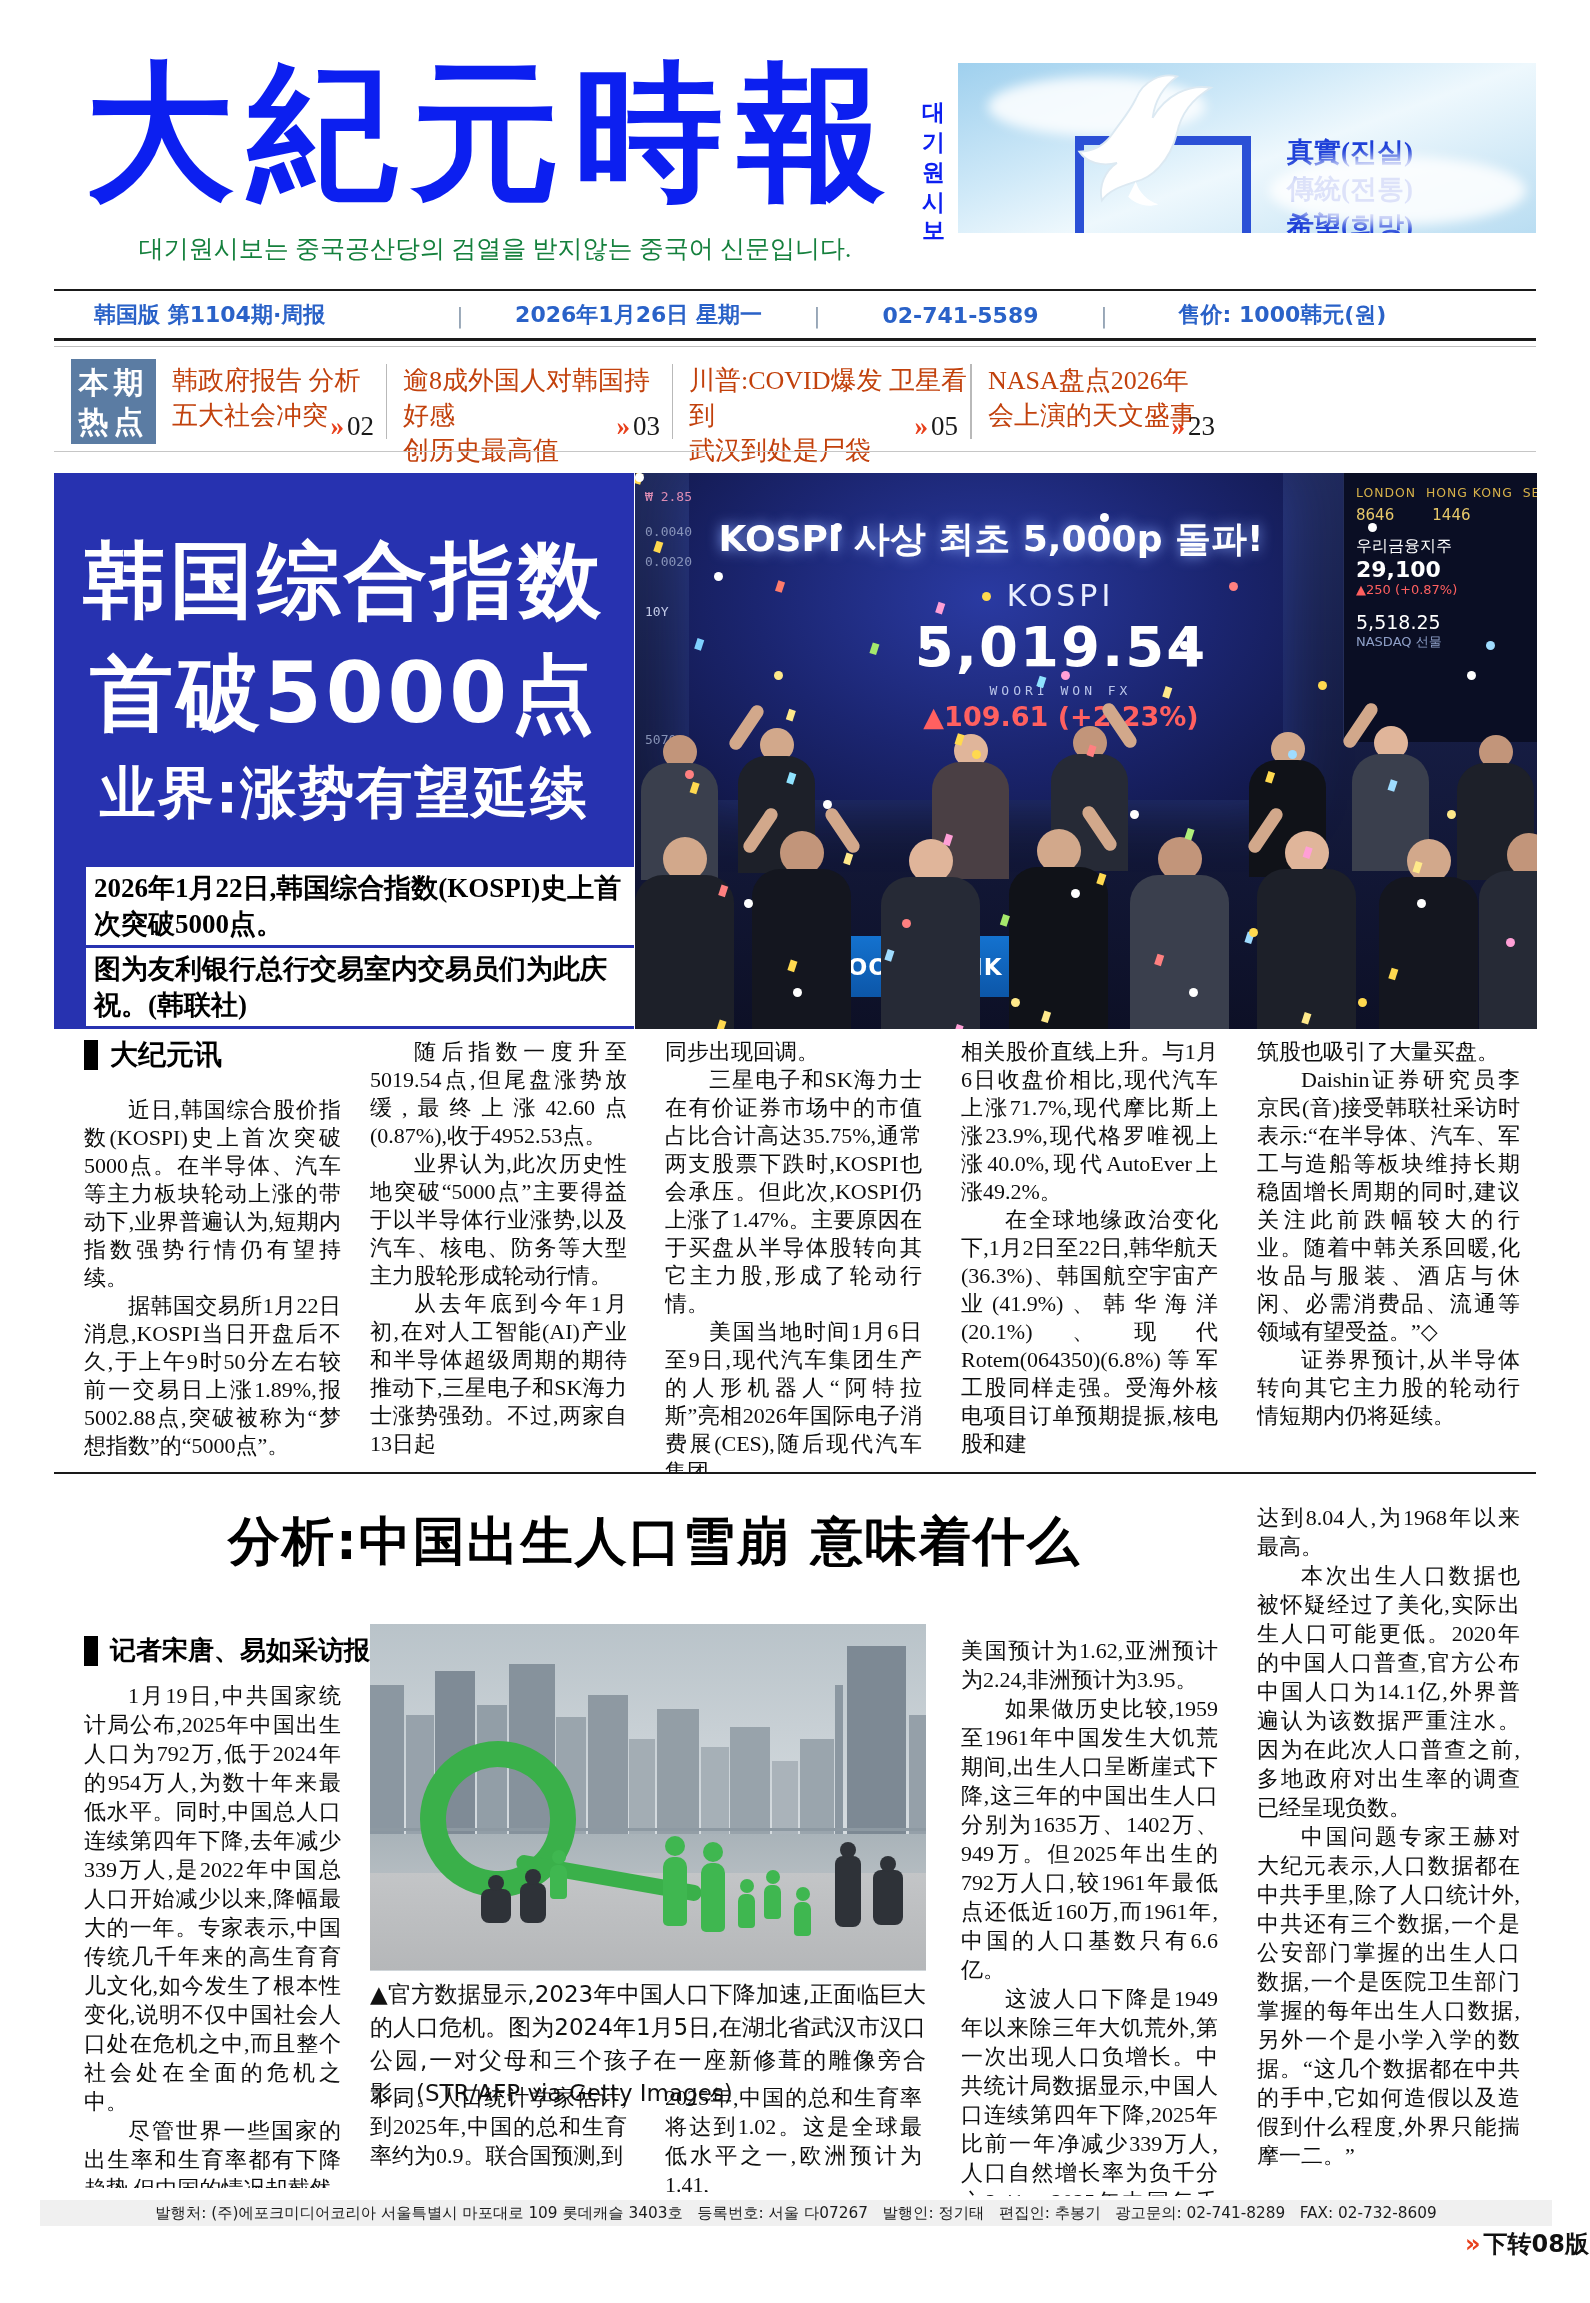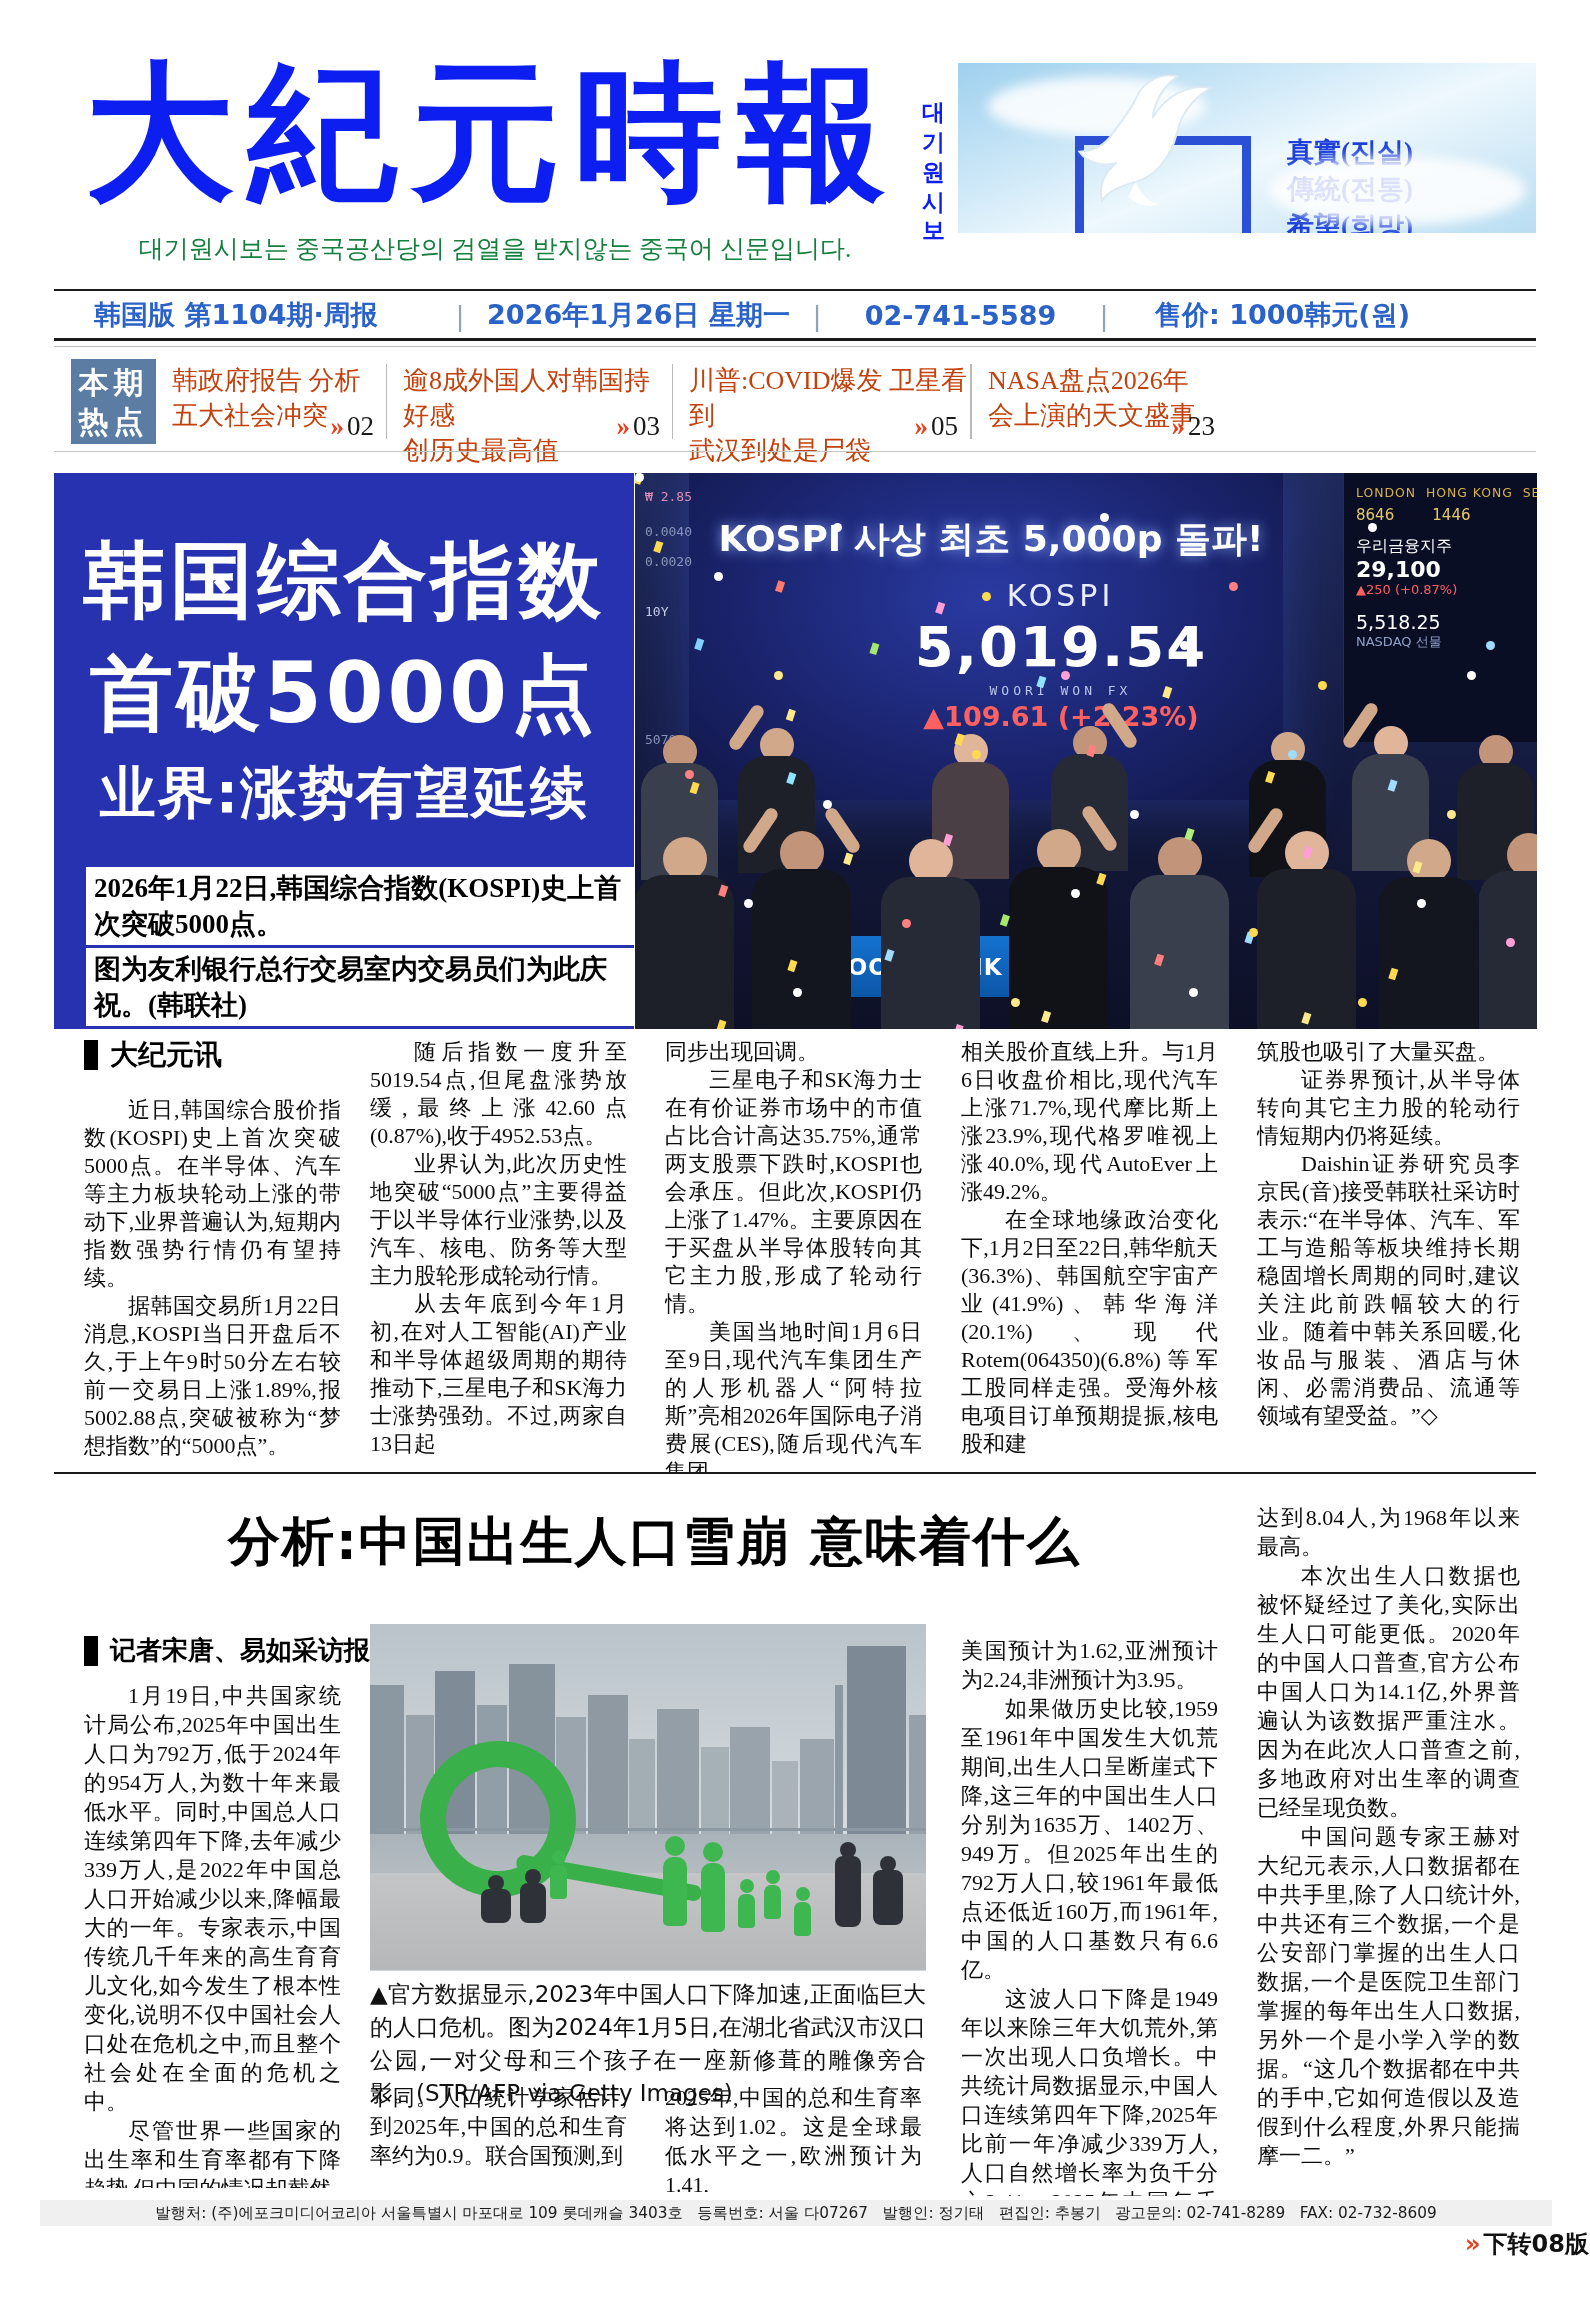--- a/index.html
+++ b/index.html
@@ -23,21 +23,21 @@
   .tagline{position:absolute;left:79px;top:232px;width:832px;text-align:center;font-size:25px;color:#15803d;}
 
   
   .rule{position:absolute;left:54px;width:1482px;background:#1a1a1a;}
   .rule-a{top:289px;height:2px;}
   .rule-b{top:338px;height:3px;}
   .rule-c{top:346px;height:1px;background:#bdbdbd;}
   .rule-d{top:451px;height:1px;background:#c6c6c6;}
   .rule-e{top:1472px;height:2px;}
   .infobar{position:absolute;left:54px;top:293px;width:1482px;height:44px;display:flex;align-items:center;
-    font-family:"DejaVu Sans",sans-serif;font-weight:700;font-size:27px;color:#2a62c8;}
+    font-family:"DejaVu Sans",sans-serif;font-weight:700;font-size:22px;color:#2a62c8;}
   .ib-cell{text-align:center;}
   .ib-1{width:356px;text-align:left;padding-left:40px;}
   .ib-2{width:337px;}.ib-3{width:267px;}.ib-4{width:337px;}
   .ib-sep{color:#93a3b4;font-weight:400;width:20px;text-align:center;}
 
   
   .hotbar{position:absolute;left:54px;top:354px;width:1482px;height:95px;display:flex;align-items:center;}
   .hot-badge{width:85px;height:85px;margin-left:17px;background:#5b7ca3;color:#fff;flex:none;
     font-family:"DejaVu Sans",sans-serif;font-size:30px;font-weight:700;line-height:39px;letter-spacing:5px;
     display:flex;flex-direction:column;align-items:center;justify-content:center;}
@@ -384,22 +384,22 @@
     <p class="noind">同步出现回调。</p>
     <p>三星电子和SK海力士在有价证券市场中的市值占比合计高达35.75%,通常两支股票下跌时,KOSPI也会承压。但此次,KOSPI仍上涨了1.47%。主要原因在于买盘从半导体股转向其它主力股,形成了轮动行情。</p>
     <p>美国当地时间1月6日至9日,现代汽车集团生产的人形机器人“阿特拉斯”亮相2026年国际电子消费展(CES),随后现代汽车集团</p>
   </div>
   <div class="a1col a1c4">
     <p class="noind">相关股价直线上升。与1月6日收盘价相比,现代汽车上涨71.7%,现代摩比斯上涨23.9%,现代格罗唯视上涨40.0%,现代AutoEver上涨49.2%。</p>
     <p>在全球地缘政治变化下,1月2日至22日,韩华航天(36.3%)、韩国航空宇宙产业(41.9%)、韩华海洋(20.1%)、现代Rotem(064350)(6.8%)等军工股同样走强。受海外核电项目订单预期提振,核电股和建</p>
   </div>
   <div class="a1col a1c5">
     <p class="noind">筑股也吸引了大量买盘。</p>
+    <p>Daishin证券研究员李京民(音)接受韩联社采访时表示:“在半导体、汽车、军工与造船等板块维持长期稳固增长周期的同时,建议关注此前跌幅较大的行业。随着中韩关系回暖,化妆品与服装、酒店与休闲、必需消费品、流通等领域有望受益。”◇</p>
     <p>证券界预计,从半导体转向其它主力股的轮动行情短期内仍将延续。</p>
-    <p>Daishin证券研究员李京民(音)接受韩联社采访时表示:“在半导体、汽车、军工与造船等板块维持长期稳固增长周期的同时,建议关注此前跌幅较大的行业。随着中韩关系回暖,化妆品与服装、酒店与休闲、必需消费品、流通等领域有望受益。”◇</p>
   </div>
 
   <div class="rule rule-e"></div>
 
   <div class="a2-headline">分析:中国出生人口雪崩 意味着什么</div>
   <div class="a2-byline">
       <span class="bar"></span>
       <span>记者宋唐、易如采访报导</span>
     </div>
 

